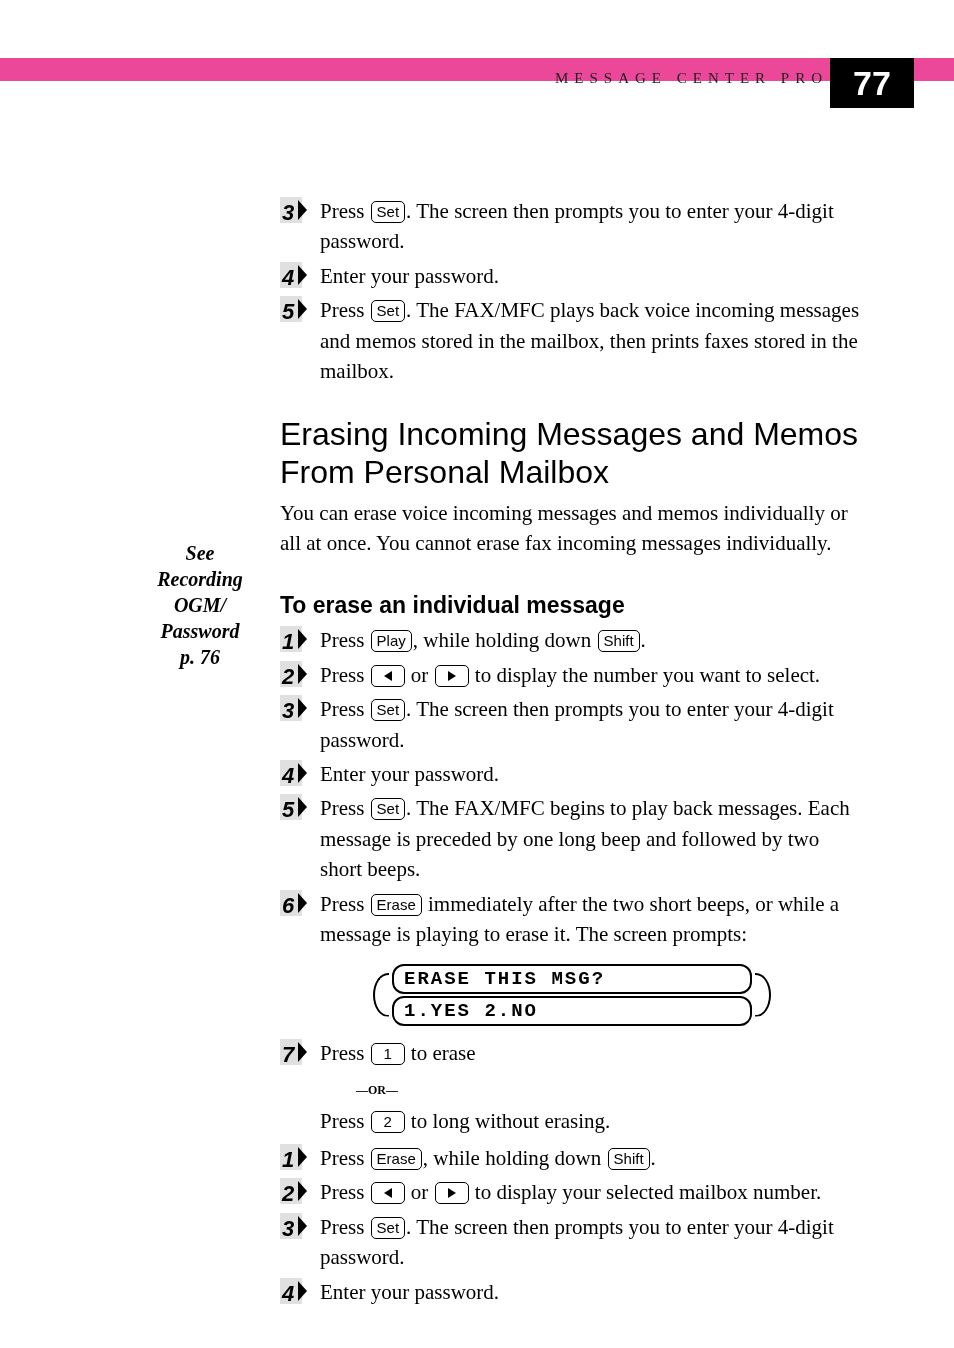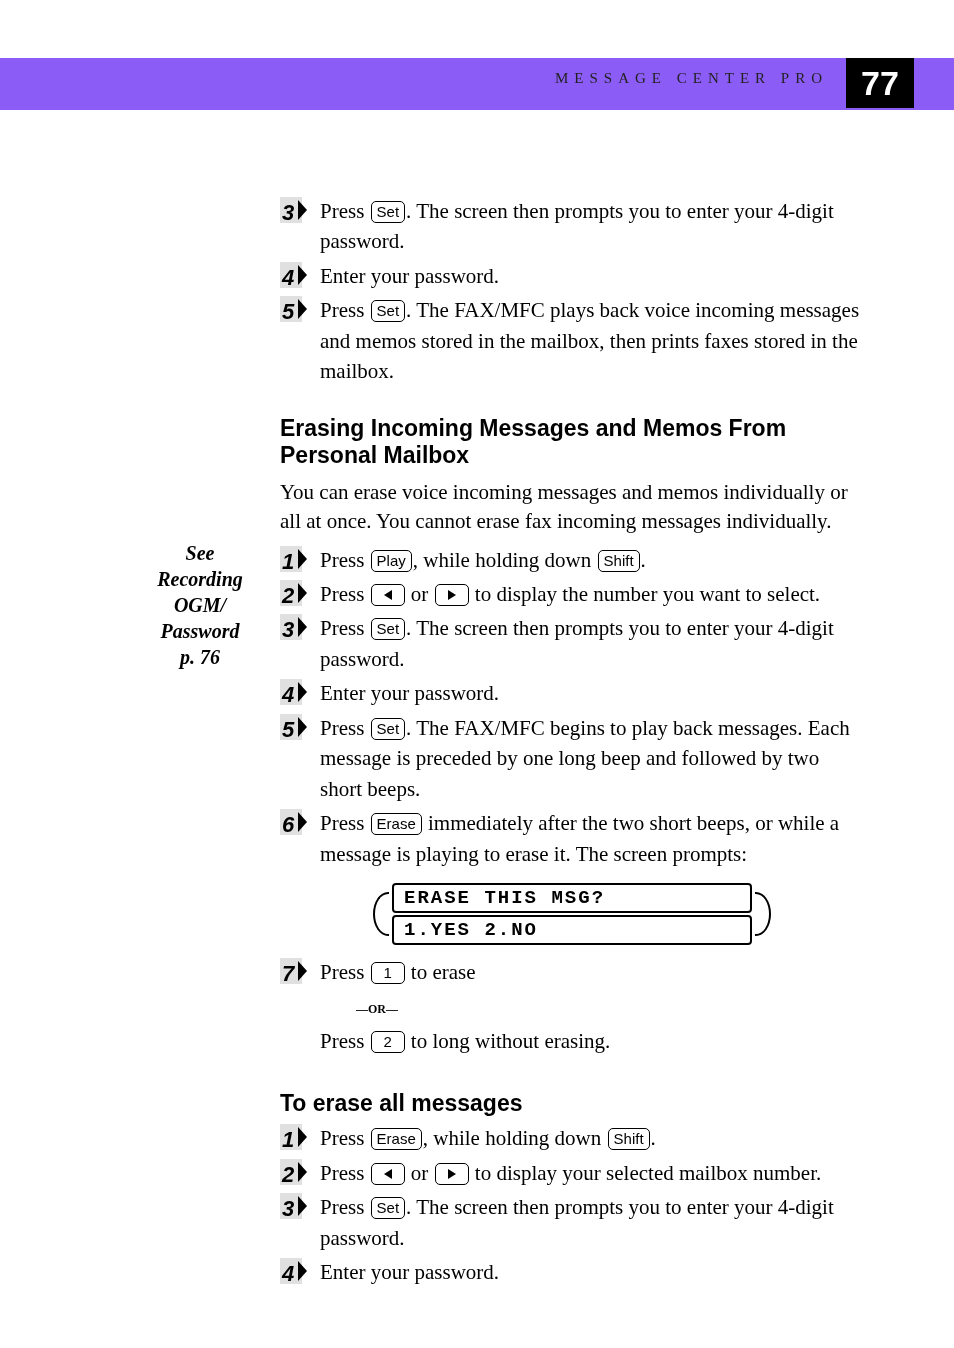--- a/index.html
+++ b/index.html
@@ -14,40 +14,40 @@
     position: relative;
     width: 954px;
     height: 1348px;
     box-sizing: border-box;
   }
 
   
   .top-bar {
     position: absolute;
     left: 0; right: 0; top: 58px;
-    height: 52px;
-    background: #8b5cf6;
+    height: 23px;
+    background: #ec4899;
   }
   .section-label {
     position: absolute;
     right: 126px;
     top: 0;
     height: 40px;
     display: flex;
     align-items: center;
     letter-spacing: 6px;
     font-size: 15px;
     font-family: Garamond, "Times New Roman", serif;
     font-weight: 400;
     color: #222;
   }
   .page-tab {
     position: absolute;
     right: 40px; top: 58px;
-    width: 68px; height: 50px;
+    width: 84px; height: 50px;
     background: #000;
     color: #fff;
     display: flex; align-items: center; justify-content: center;
     font-family: "Arial Black", Arial, sans-serif;
     font-weight: 900;
     font-size: 34px;
   }
 
   
   .content {
@@ -67,22 +67,22 @@
     font-style: italic;
     font-weight: 700;
     font-size: 20px;
     line-height: 1.3;
     font-family: Garamond, "Times New Roman", serif;
   }
 
   
   h2.section {
     font-family: "Arial Black", Arial, sans-serif;
-    font-weight: 700;
-    font-size: 23px;
+    font-weight: 400;
+    font-size: 32px;
     margin: 28px 0 8px 0;
     line-height: 1.2;
   }
   h3.sub {
     font-family: Arial, Helvetica, sans-serif;
     font-weight: 700;
     font-size: 23px;
     margin: 34px 0 6px 0;
   }
 
@@ -187,21 +187,21 @@
     justify-content: center;
     margin: 12px 0 10px 0;
   }
   .lcd {
     position: relative;
     width: 360px;
   }
   .lcd-row {
     height: 26px;
     border: 2px solid #000;
-    border-radius: 4px;
+    border-radius: 12px;
     font-family: "Courier New", monospace;
     font-size: 19px;
     letter-spacing: 2px;
     font-weight: 600;
     display: flex;
     align-items: center;
     padding: 0 10px;
     margin: 2px 0;
     background: #fff;
   }
@@ -268,20 +268,21 @@
         <span class="step-num"><span class="digit">5</span></span>
         <span class="step-text">
           <span>Press </span><span class="key">Set</span><span>.  The FAX/MFC plays back voice incoming messages and memos stored in the mailbox, then prints faxes stored in the mailbox.</span>
         </span>
       </li>
     </ul>
 
     <h2 class="section">Erasing Incoming Messages and Memos From Personal Mailbox</h2>
     <p class="body">You can erase voice incoming messages and memos individually or all at once. You cannot erase fax incoming messages individually.</p>
 
+    <h3 class="sub">To erase an individual message</h3>
     <ul class="steps">
       <li>
         <span class="step-num"><span class="digit">1</span></span>
         <span class="step-text">
           <span>Press </span><span class="key">Play</span><span>, while holding down </span><span class="key">Shift</span><span>.</span>
         </span>
       </li>
       <li>
         <span class="step-num"><span class="digit">2</span></span>
         <span class="step-text">
@@ -325,21 +326,20 @@
       <li>
         <span class="step-num"><span class="digit">7</span></span>
         <span class="step-text">
           <span>Press </span><span class="key">1</span><span> to erase</span>
           <div class="or-line"><span class="or">—OR—</span></div>
           <span>Press </span><span class="key">2</span><span> to long without erasing.</span>
         </span>
       </li>
     </ul>
 
-    <h3 class="sub">To erase all messages</h3>
     <ul class="steps">
       <li>
         <span class="step-num"><span class="digit">1</span></span>
         <span class="step-text">
           <span>Press </span><span class="key">Erase</span><span>, while holding down </span><span class="key">Shift</span><span>.</span>
         </span>
       </li>
       <li>
         <span class="step-num"><span class="digit">2</span></span>
         <span class="step-text">

